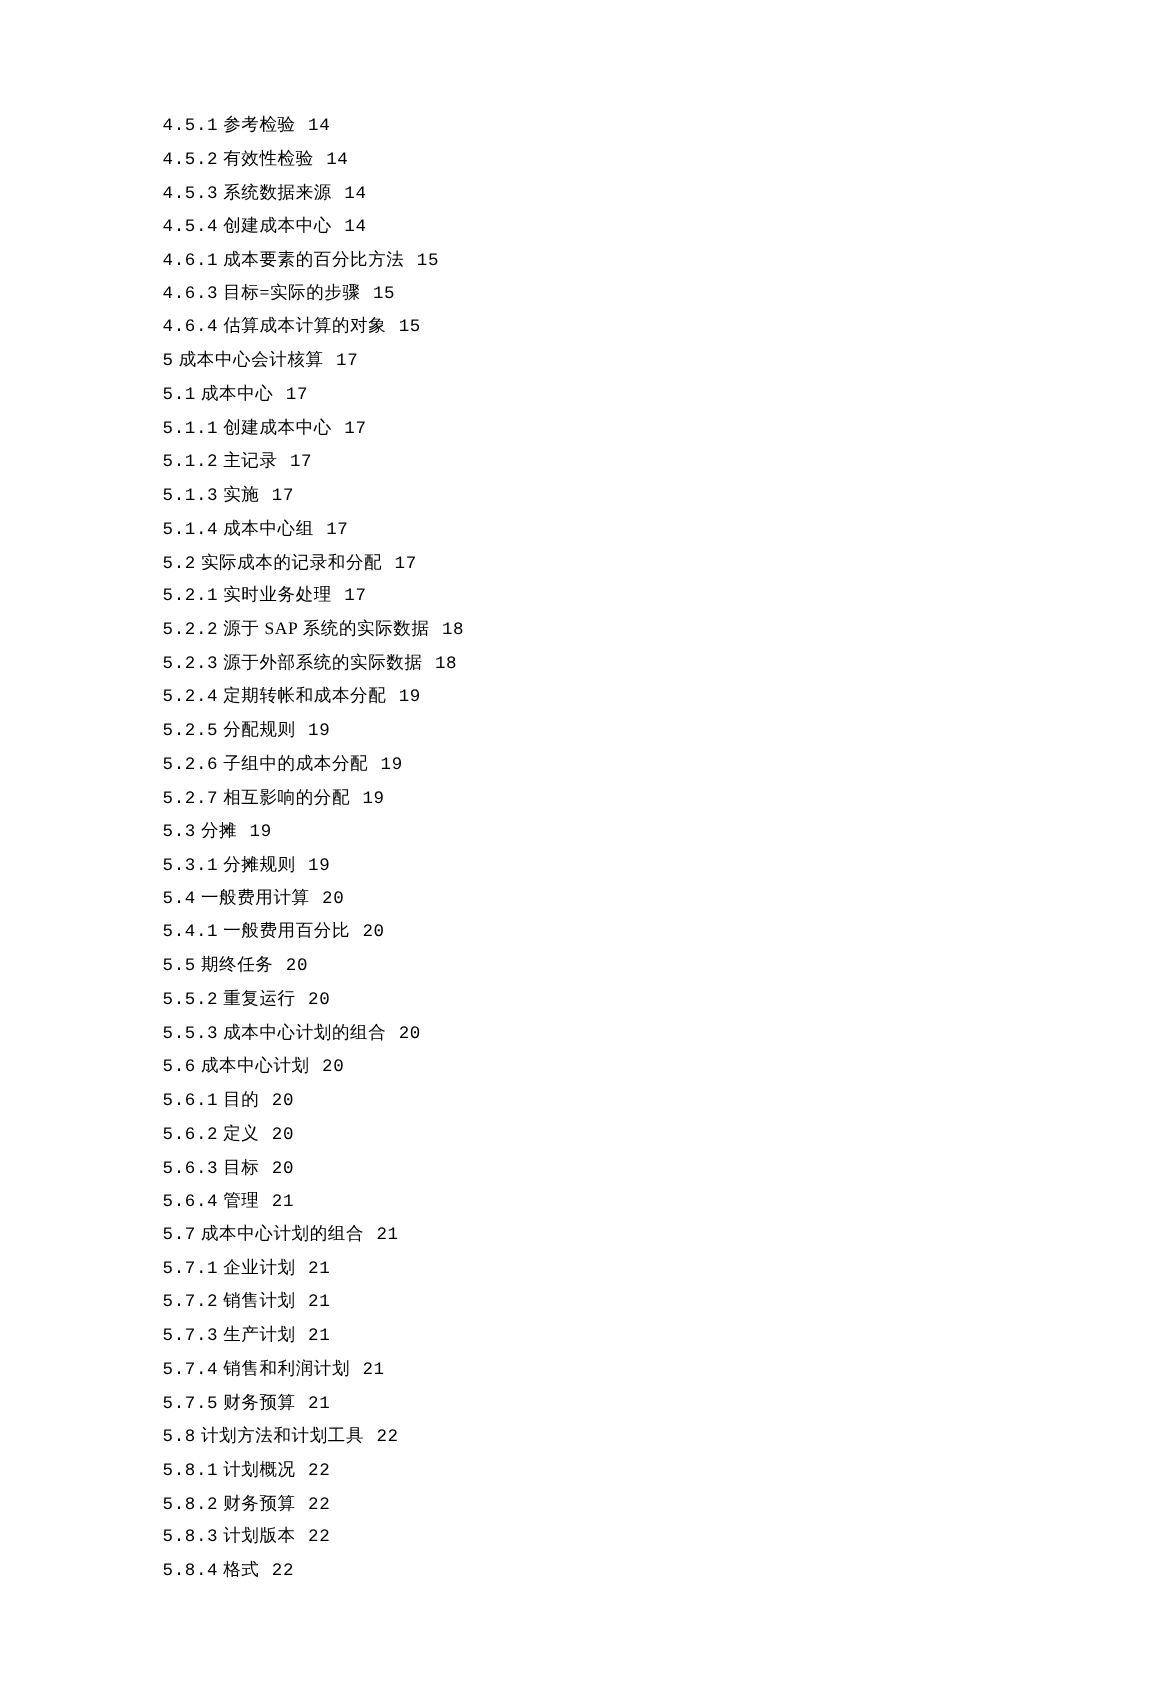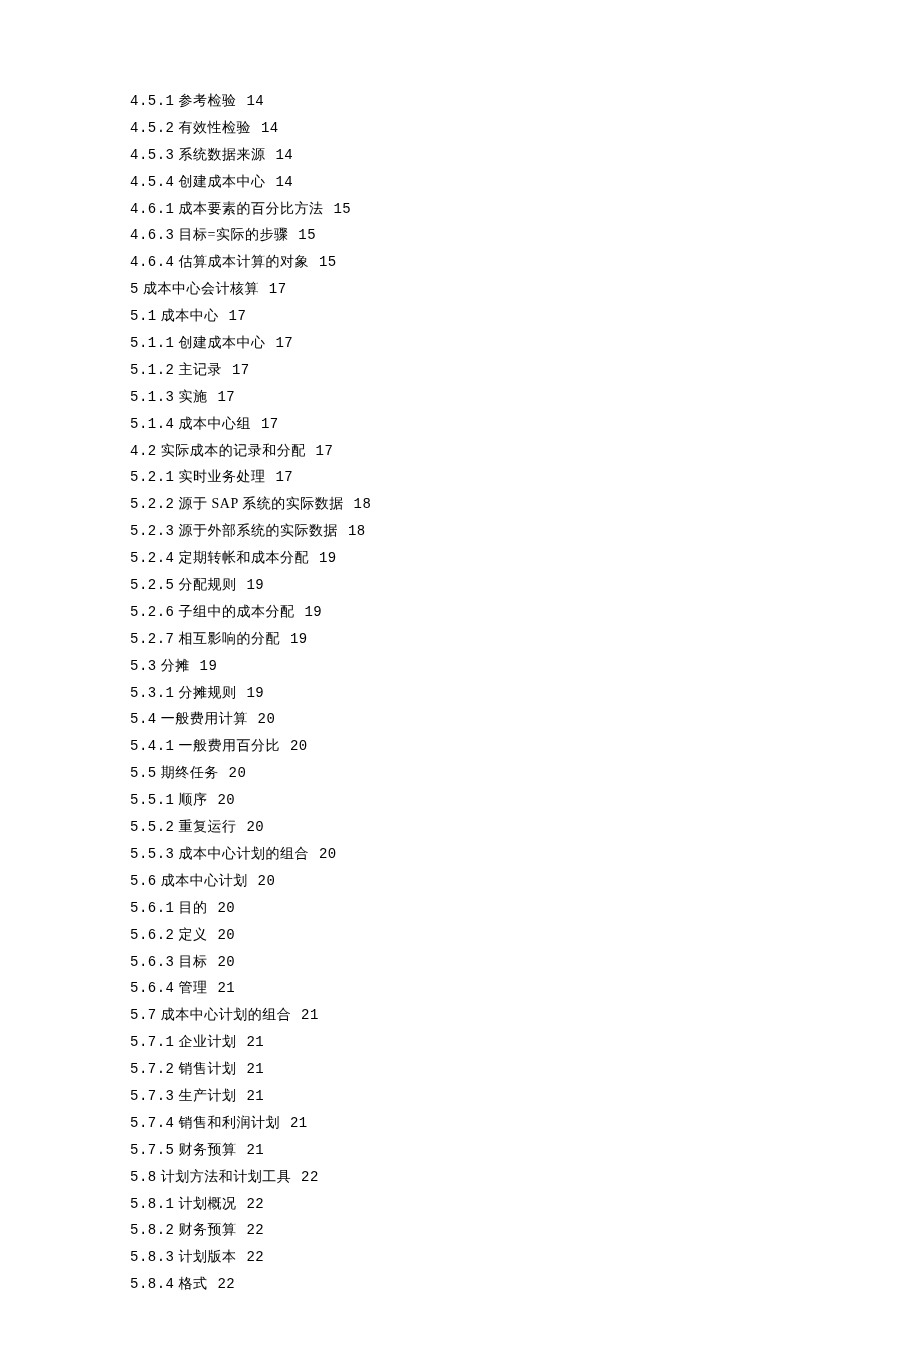--- a/index.html
+++ b/index.html
@@ -49,34 +49,33 @@
     <div class="toc-line"><span class="num">4.5.4</span><span class="zh"> 创建成本中心</span><span class="page"> 14</span></div>
     <div class="toc-line"><span class="num">4.6.1</span><span class="zh"> 成本要素的百分比方法</span><span class="page"> 15</span></div>
     <div class="toc-line"><span class="num">4.6.3</span><span class="zh"> 目标=实际的步骤</span><span class="page"> 15</span></div>
     <div class="toc-line"><span class="num">4.6.4</span><span class="zh"> 估算成本计算的对象</span><span class="page"> 15</span></div>
     <div class="toc-line bold"><span class="num">5</span><span class="zh"> 成本中心会计核算</span><span class="page"> 17</span></div>
     <div class="toc-line"><span class="num">5.1</span><span class="zh"> 成本中心</span><span class="page"> 17</span></div>
     <div class="toc-line"><span class="num">5.1.1</span><span class="zh"> 创建成本中心</span><span class="page"> 17</span></div>
     <div class="toc-line"><span class="num">5.1.2</span><span class="zh"> 主记录</span><span class="page"> 17</span></div>
     <div class="toc-line"><span class="num">5.1.3</span><span class="zh"> 实施</span><span class="page"> 17</span></div>
     <div class="toc-line"><span class="num">5.1.4</span><span class="zh"> 成本中心组</span><span class="page"> 17</span></div>
-    <div class="toc-line"><span class="num">4.2</span><span class="zh"> 实际成本的记录和分配</span><span class="page"> 17</span></div>
+    <div class="toc-line"><span class="num">5.2</span><span class="zh"> 实际成本的记录和分配</span><span class="page"> 17</span></div>
     <div class="toc-line"><span class="num">5.2.1</span><span class="zh"> 实时业务处理</span><span class="page"> 17</span></div>
     <div class="toc-line"><span class="num">5.2.2</span><span class="zh"> 源于 SAP 系统的实际数据</span><span class="page"> 18</span></div>
     <div class="toc-line"><span class="num">5.2.3</span><span class="zh"> 源于外部系统的实际数据</span><span class="page"> 18</span></div>
     <div class="toc-line"><span class="num">5.2.4</span><span class="zh"> 定期转帐和成本分配</span><span class="page"> 19</span></div>
     <div class="toc-line"><span class="num">5.2.5</span><span class="zh"> 分配规则</span><span class="page"> 19</span></div>
     <div class="toc-line"><span class="num">5.2.6</span><span class="zh"> 子组中的成本分配</span><span class="page"> 19</span></div>
     <div class="toc-line"><span class="num">5.2.7</span><span class="zh"> 相互影响的分配</span><span class="page"> 19</span></div>
     <div class="toc-line"><span class="num">5.3</span><span class="zh"> 分摊</span><span class="page"> 19</span></div>
     <div class="toc-line"><span class="num">5.3.1</span><span class="zh"> 分摊规则</span><span class="page"> 19</span></div>
     <div class="toc-line"><span class="num">5.4</span><span class="zh"> 一般费用计算</span><span class="page"> 20</span></div>
     <div class="toc-line"><span class="num">5.4.1</span><span class="zh"> 一般费用百分比</span><span class="page"> 20</span></div>
     <div class="toc-line"><span class="num">5.5</span><span class="zh"> 期终任务</span><span class="page"> 20</span></div>
-    <div class="toc-line"><span class="num">5.5.1</span><span class="zh"> 顺序</span><span class="page"> 20</span></div>
     <div class="toc-line"><span class="num">5.5.2</span><span class="zh"> 重复运行</span><span class="page"> 20</span></div>
     <div class="toc-line"><span class="num">5.5.3</span><span class="zh"> 成本中心计划的组合</span><span class="page"> 20</span></div>
     <div class="toc-line"><span class="num">5.6</span><span class="zh"> 成本中心计划</span><span class="page"> 20</span></div>
     <div class="toc-line"><span class="num">5.6.1</span><span class="zh"> 目的</span><span class="page"> 20</span></div>
     <div class="toc-line"><span class="num">5.6.2</span><span class="zh"> 定义</span><span class="page"> 20</span></div>
     <div class="toc-line"><span class="num">5.6.3</span><span class="zh"> 目标</span><span class="page"> 20</span></div>
     <div class="toc-line"><span class="num">5.6.4</span><span class="zh"> 管理</span><span class="page"> 21</span></div>
     <div class="toc-line"><span class="num">5.7</span><span class="zh"> 成本中心计划的组合</span><span class="page"> 21</span></div>
     <div class="toc-line"><span class="num">5.7.1</span><span class="zh"> 企业计划</span><span class="page"> 21</span></div>
     <div class="toc-line"><span class="num">5.7.2</span><span class="zh"> 销售计划</span><span class="page"> 21</span></div>

